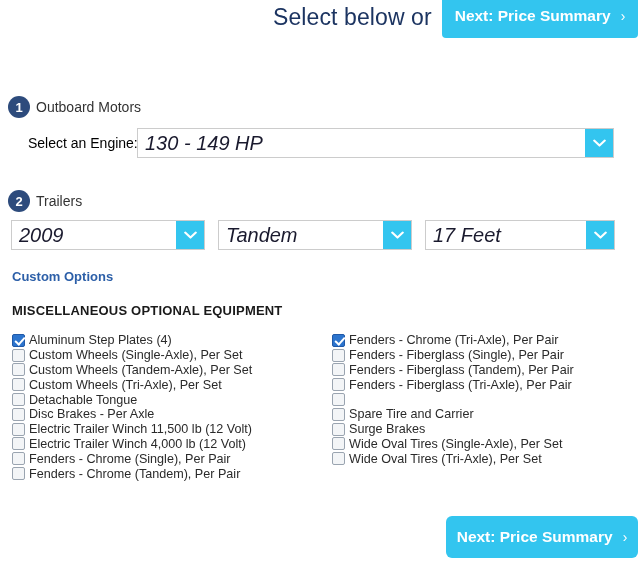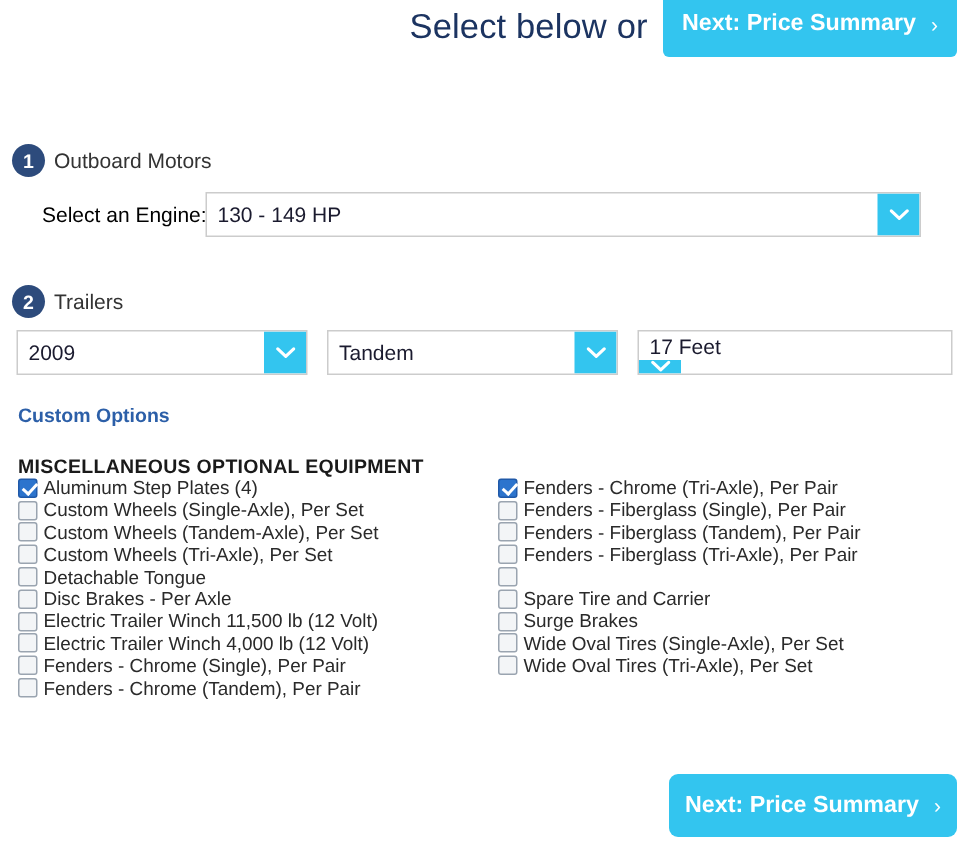--- a/index.html
+++ b/index.html
@@ -105,25 +105,26 @@
     background: #ffffff;
     display: flex;
     align-items: stretch;
     overflow: hidden;
   }
   .sel .val {
     flex: 1 1 auto;
     display: flex;
     align-items: center;
     padding-left: 7px;
-    font-size: 14px;
+    font-size: 20px;
     color: #1a1a2e;
     font-family: "Liberation Sans", sans-serif;
     white-space: nowrap;
     overflow: hidden;
+    font-style: italic;
   }
   .sel .arrow {
     flex: 0 0 auto;
     width: 28px;
     background: #33c5ef;
     display: flex;
     align-items: center;
     justify-content: center;
     cursor: pointer;
   }
@@ -148,21 +149,21 @@
     font-size: 13px;
     font-weight: bold;
     color: #1a1a1a;
     font-family: "Liberation Sans", sans-serif;
     letter-spacing: 0.2px;
   }
 
   
   .cb-col {
     position: absolute;
-    top: 318px;
+    top: 333px;
   }
   .cb-col.left  { left: 12px;  width: 310px; }
   .cb-col.right { left: 332px; width: 300px; }
 
   .cb-row {
     display: flex;
     align-items: center;
     height: 14.8px;
     cursor: pointer;
   }
@@ -272,21 +273,21 @@
 
 <div class="sel" style="position:absolute; left:218px; top:220px; width:194px;">
   <div class="val">Tandem</div>
   <div class="arrow">
     <svg width="13" height="9" viewBox="0 0 13 9" aria-hidden="true">
       <path d="M1.2 1.6 L6.5 6.6 L11.8 1.6" fill="none" stroke="#ffffff" stroke-width="2.1" stroke-linecap="round" stroke-linejoin="round"></path>
     </svg>
   </div>
 </div>
 
-<div class="sel" style="position:absolute; left:425px; top:220px; width:210px;flex-direction:column;">
+<div class="sel" style="position:absolute; left:425px; top:220px; width:190px;">
   <div class="val">17 Feet</div>
   <div class="arrow">
     <svg width="13" height="9" viewBox="0 0 13 9" aria-hidden="true">
       <path d="M1.2 1.6 L6.5 6.6 L11.8 1.6" fill="none" stroke="#ffffff" stroke-width="2.1" stroke-linecap="round" stroke-linejoin="round"></path>
     </svg>
   </div>
 </div>
 
 <a class="link" style="left:12px; top:269px;">Custom Options</a>
 

